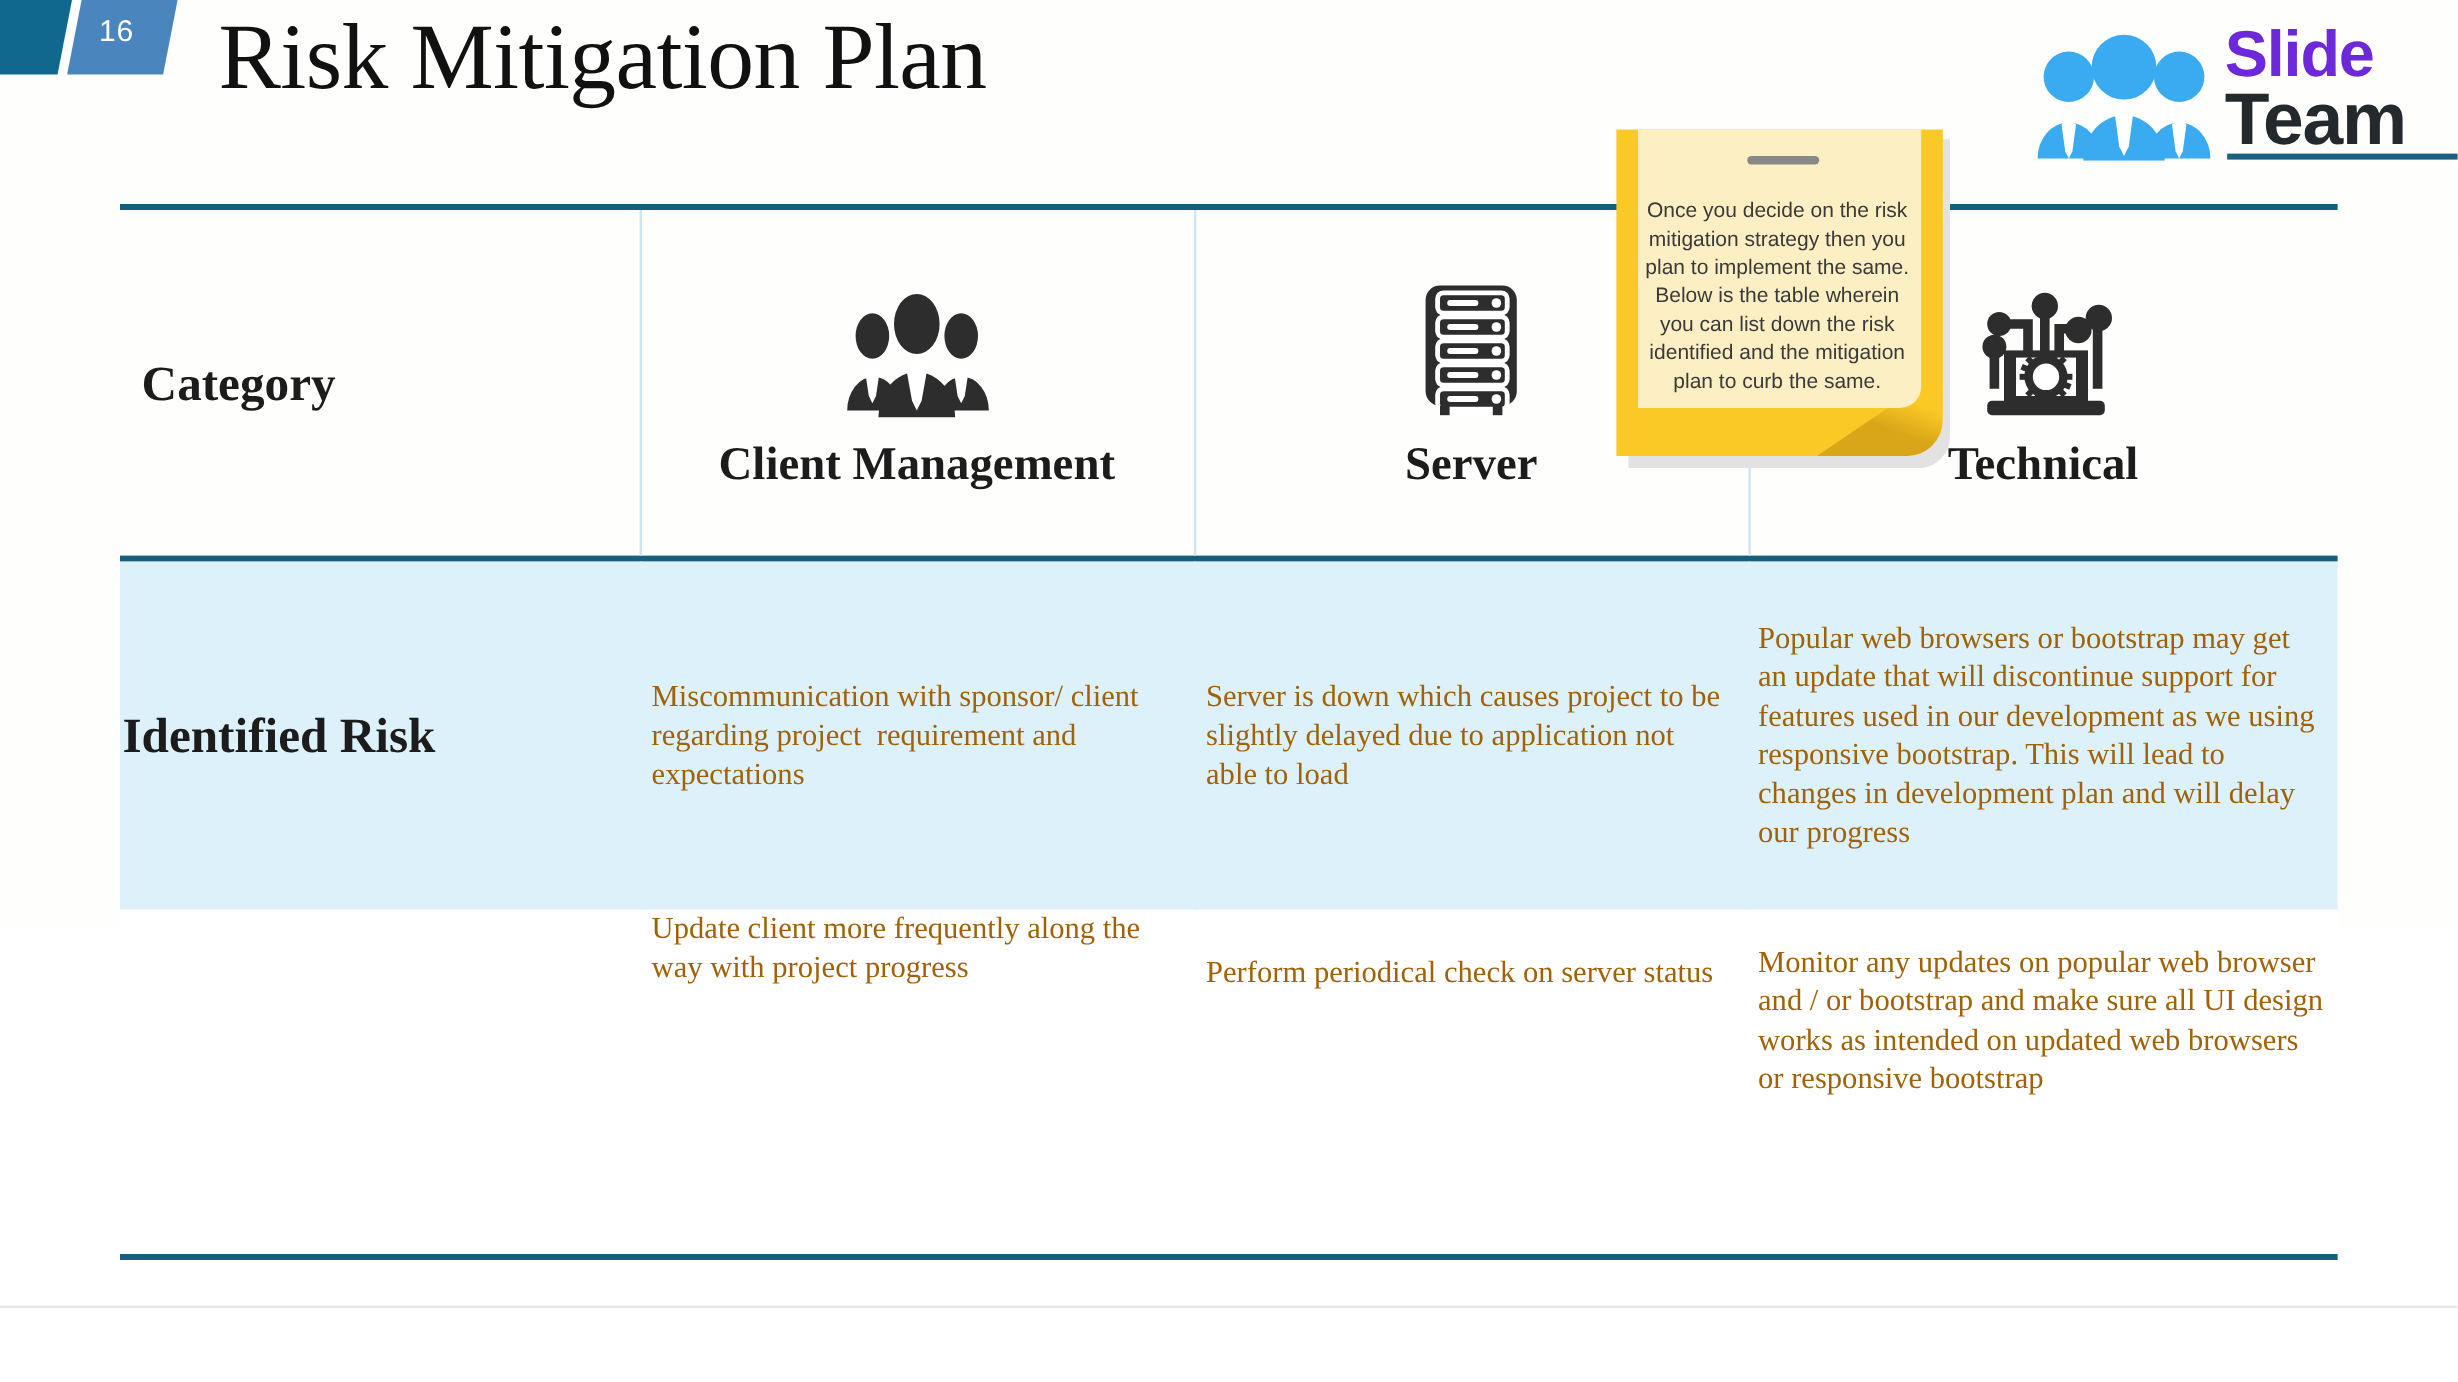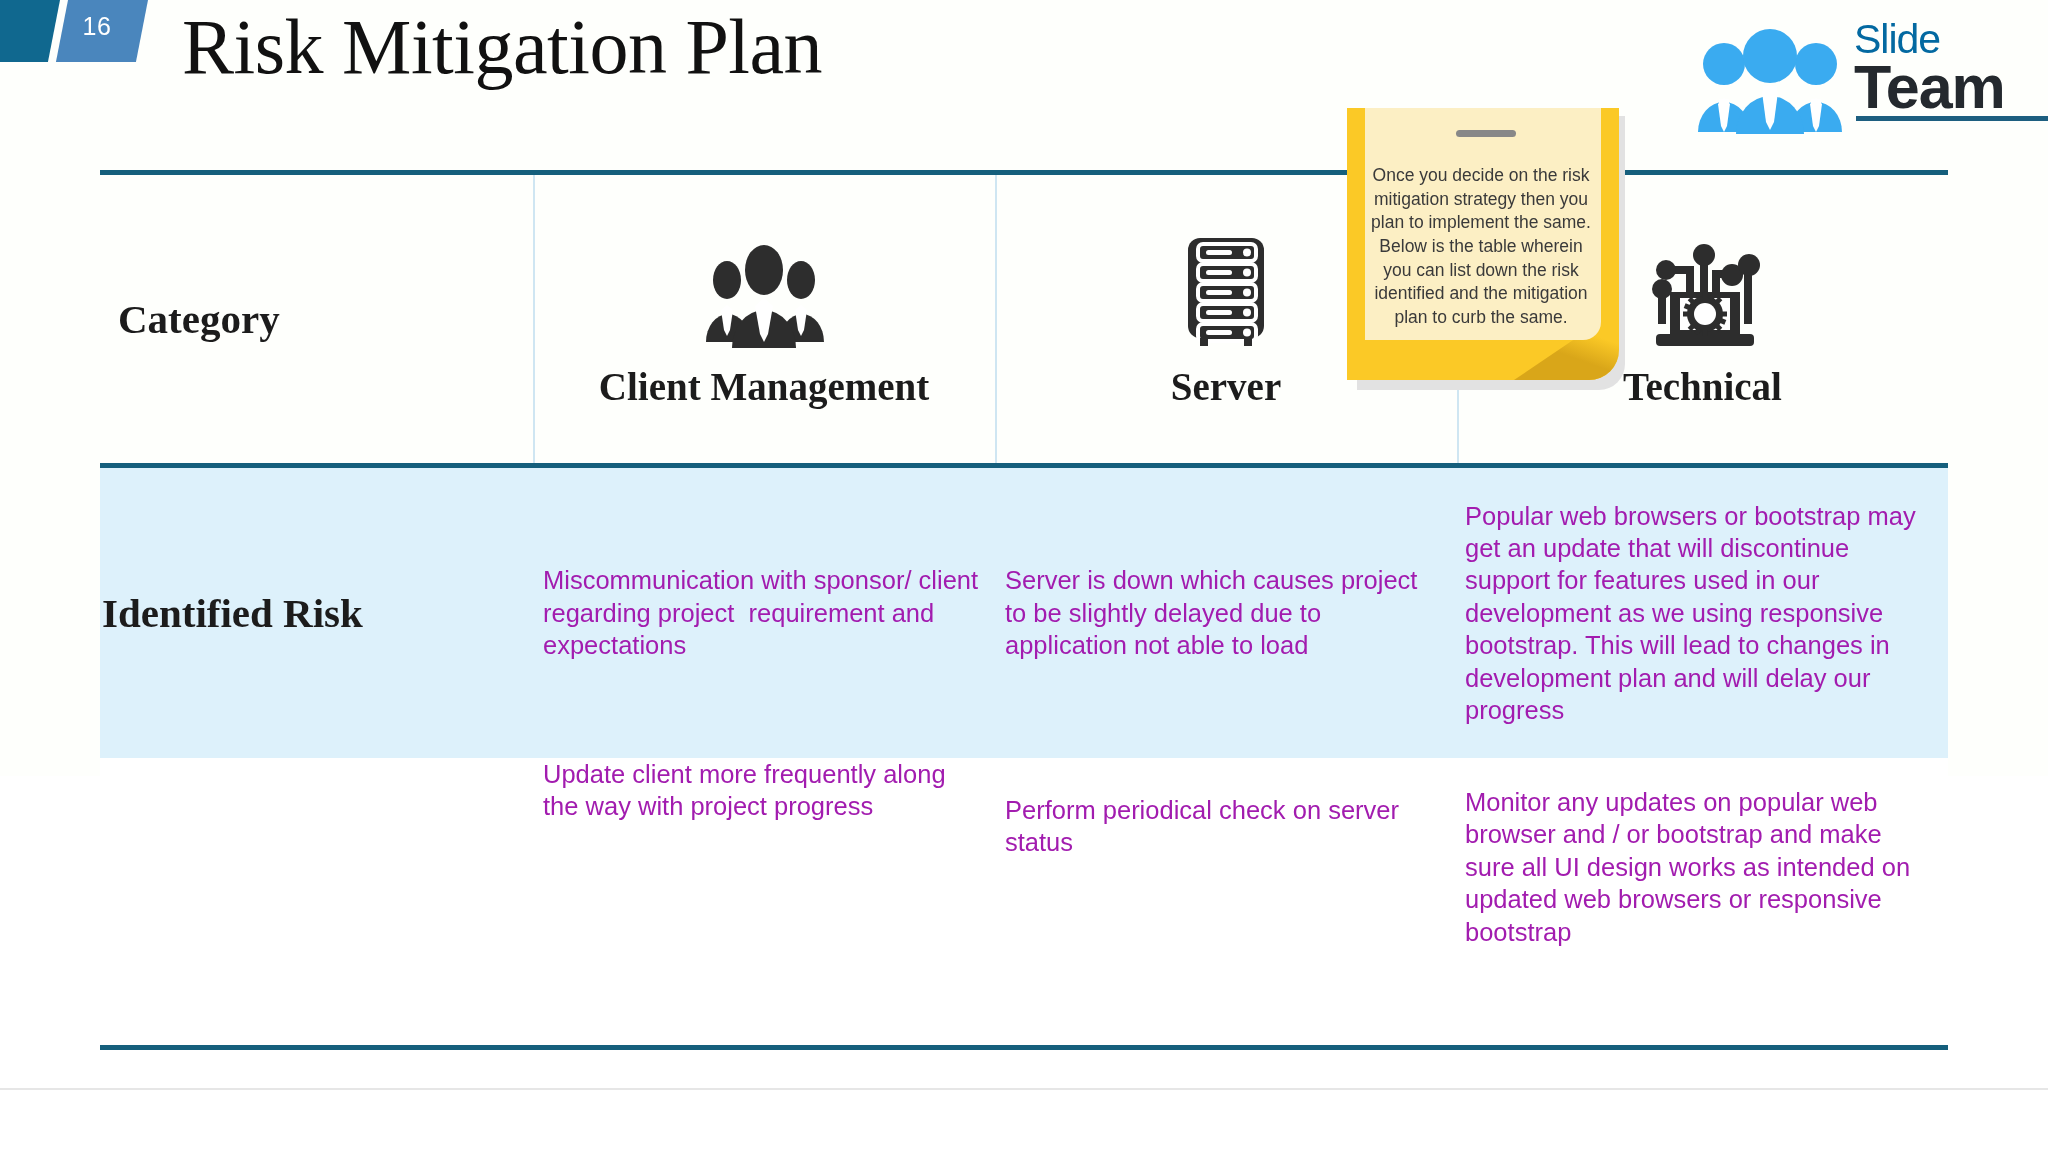--- a/index.html
+++ b/index.html
@@ -87,23 +87,23 @@
   }
   #logo-wordmark {
     position: absolute;
     left: 160px;
     top: 4px;
     width: 180px;
     line-height: 0.95;
   }
   .logo-slide {
     display: block;
-    font-size: 41px;
-    font-weight: normal;
-    color: #0369a1;
+    font-size: 54px;
+    font-weight: bold;
+    color: #6d28d9;
     font-family: "Liberation Sans", sans-serif;
     letter-spacing: -1px;
   }
   .logo-team {
     display: block;
     font-size: 61px;
     font-weight: bold;
     color: #24292e;
     font-family: "Liberation Sans", sans-serif;
     letter-spacing: -1px;
@@ -192,24 +192,24 @@
   .header-label {
     font-family: "Liberation Serif", serif;
     font-weight: bold;
     font-size: 39px;
     color: #1c1c1c;
     text-align: center;
     white-space: nowrap;
   }
 
   .body-text {
-    font-family: Liberation Sans, sans-serif;
+    font-family: Liberation Serif, serif;
     font-size: 25.5px;
     line-height: 1.27;
-    color: #a21caf;
+    color: #a16207;
     padding: 0 16px 0 10px;
     white-space: pre-wrap;
   }
   #cell-risk-technical .body-text,
   #cell-plan-technical .body-text { padding-left: 8px; padding-right: 10px; }
 
   
   #sticky-note {
     position: absolute;
     left: 1347px;

